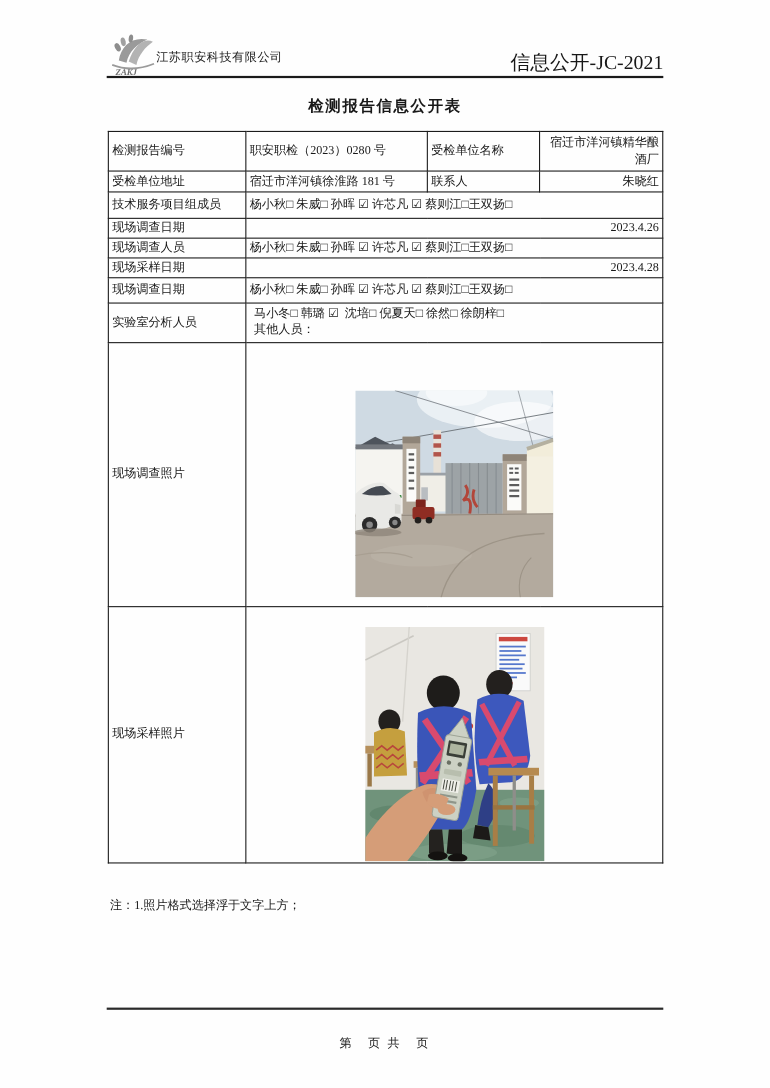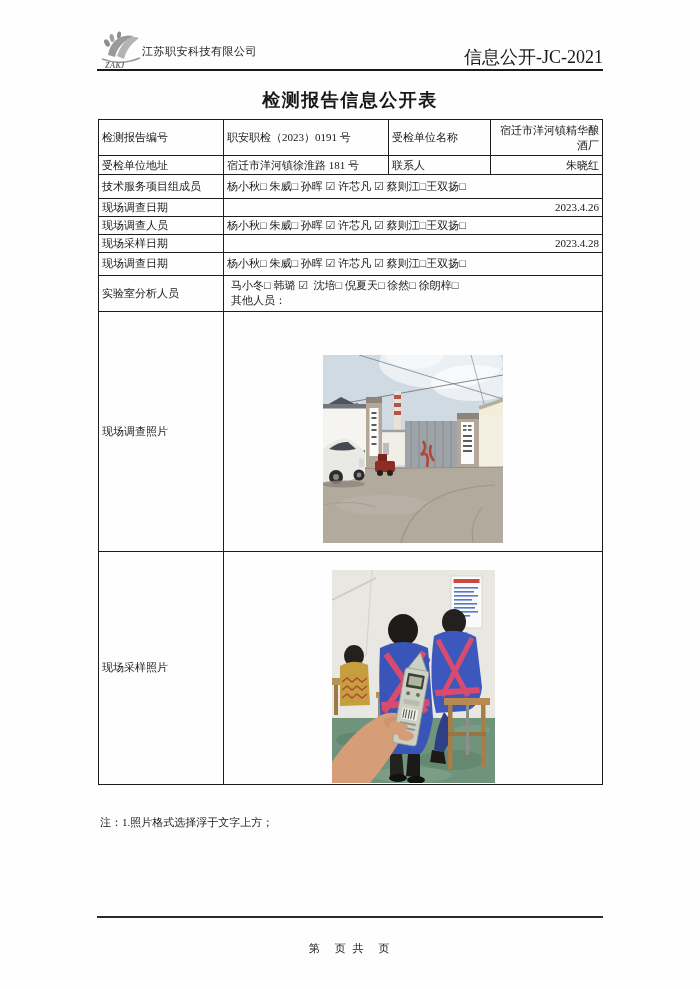--- a/index.html
+++ b/index.html
@@ -6,21 +6,21 @@
   .page{position:relative;width:700px;height:989px;background:#fefefe;overflow:hidden;
         font-family:"Liberation Serif","DejaVu Serif",serif;color:#181818;}
 
   
   .logo{position:absolute;left:98px;top:29px;width:46px;height:42px;}
   .header-company{position:absolute;left:142px;top:44px;font-size:11px;letter-spacing:.5px;}
   .header-docnum{position:absolute;right:97px;top:45px;font-size:18px;}
   .header-rule{position:absolute;left:97px;top:69px;width:506px;height:2px;background:#1a1a1a;}
 
   .title{position:absolute;left:0;top:88px;width:100%;text-align:center;margin:0;
-         font-size:18px;font-weight:bold;letter-spacing:1.5px;}
+         font-size:14px;font-weight:bold;letter-spacing:1.5px;}
 
   
   .form-table{position:absolute;left:98px;top:119px;width:504px;border-collapse:collapse;table-layout:fixed;}
   .form-table td{border:1.5px solid #1c1c1c;font-size:11px;line-height:1.35;padding:1px 3px;
                  vertical-align:middle;overflow:hidden;}
   .lbl{text-align:left;padding:1px 2px;}
   .vleft{padding-left:7px;}
   .vcenter{text-align:right;}
   .ck{white-space:pre-wrap;padding-left:7px;}
   .h36{height:36px}.h19{height:19px}.h24{height:24px}.h17{height:17px}
@@ -58,21 +58,21 @@
   <table class="form-table">
     <colgroup>
         <col style="width:125px">
         <col style="width:165px">
         <col style="width:102px">
         <col style="width:112px">
       </colgroup>
     <tbody>
         <tr class="h36">
       <td class="lbl">检测报告编号</td>
-      <td class="vleft">职安职检（2023）0191 号</td>
+      <td class="vleft">职安职检（2023）0280 号</td>
       <td class="lbl">受检单位名称</td>
       <td class="vcenter">宿迁市洋河镇精华酿酒厂</td>
     </tr>
     <tr class="h19">
       <td class="lbl">受检单位地址</td>
       <td class="vleft">宿迁市洋河镇徐淮路 181 号</td>
       <td class="lbl">联系人</td>
       <td class="vcenter">朱晓红</td>
     </tr>
     <tr class="h24">

